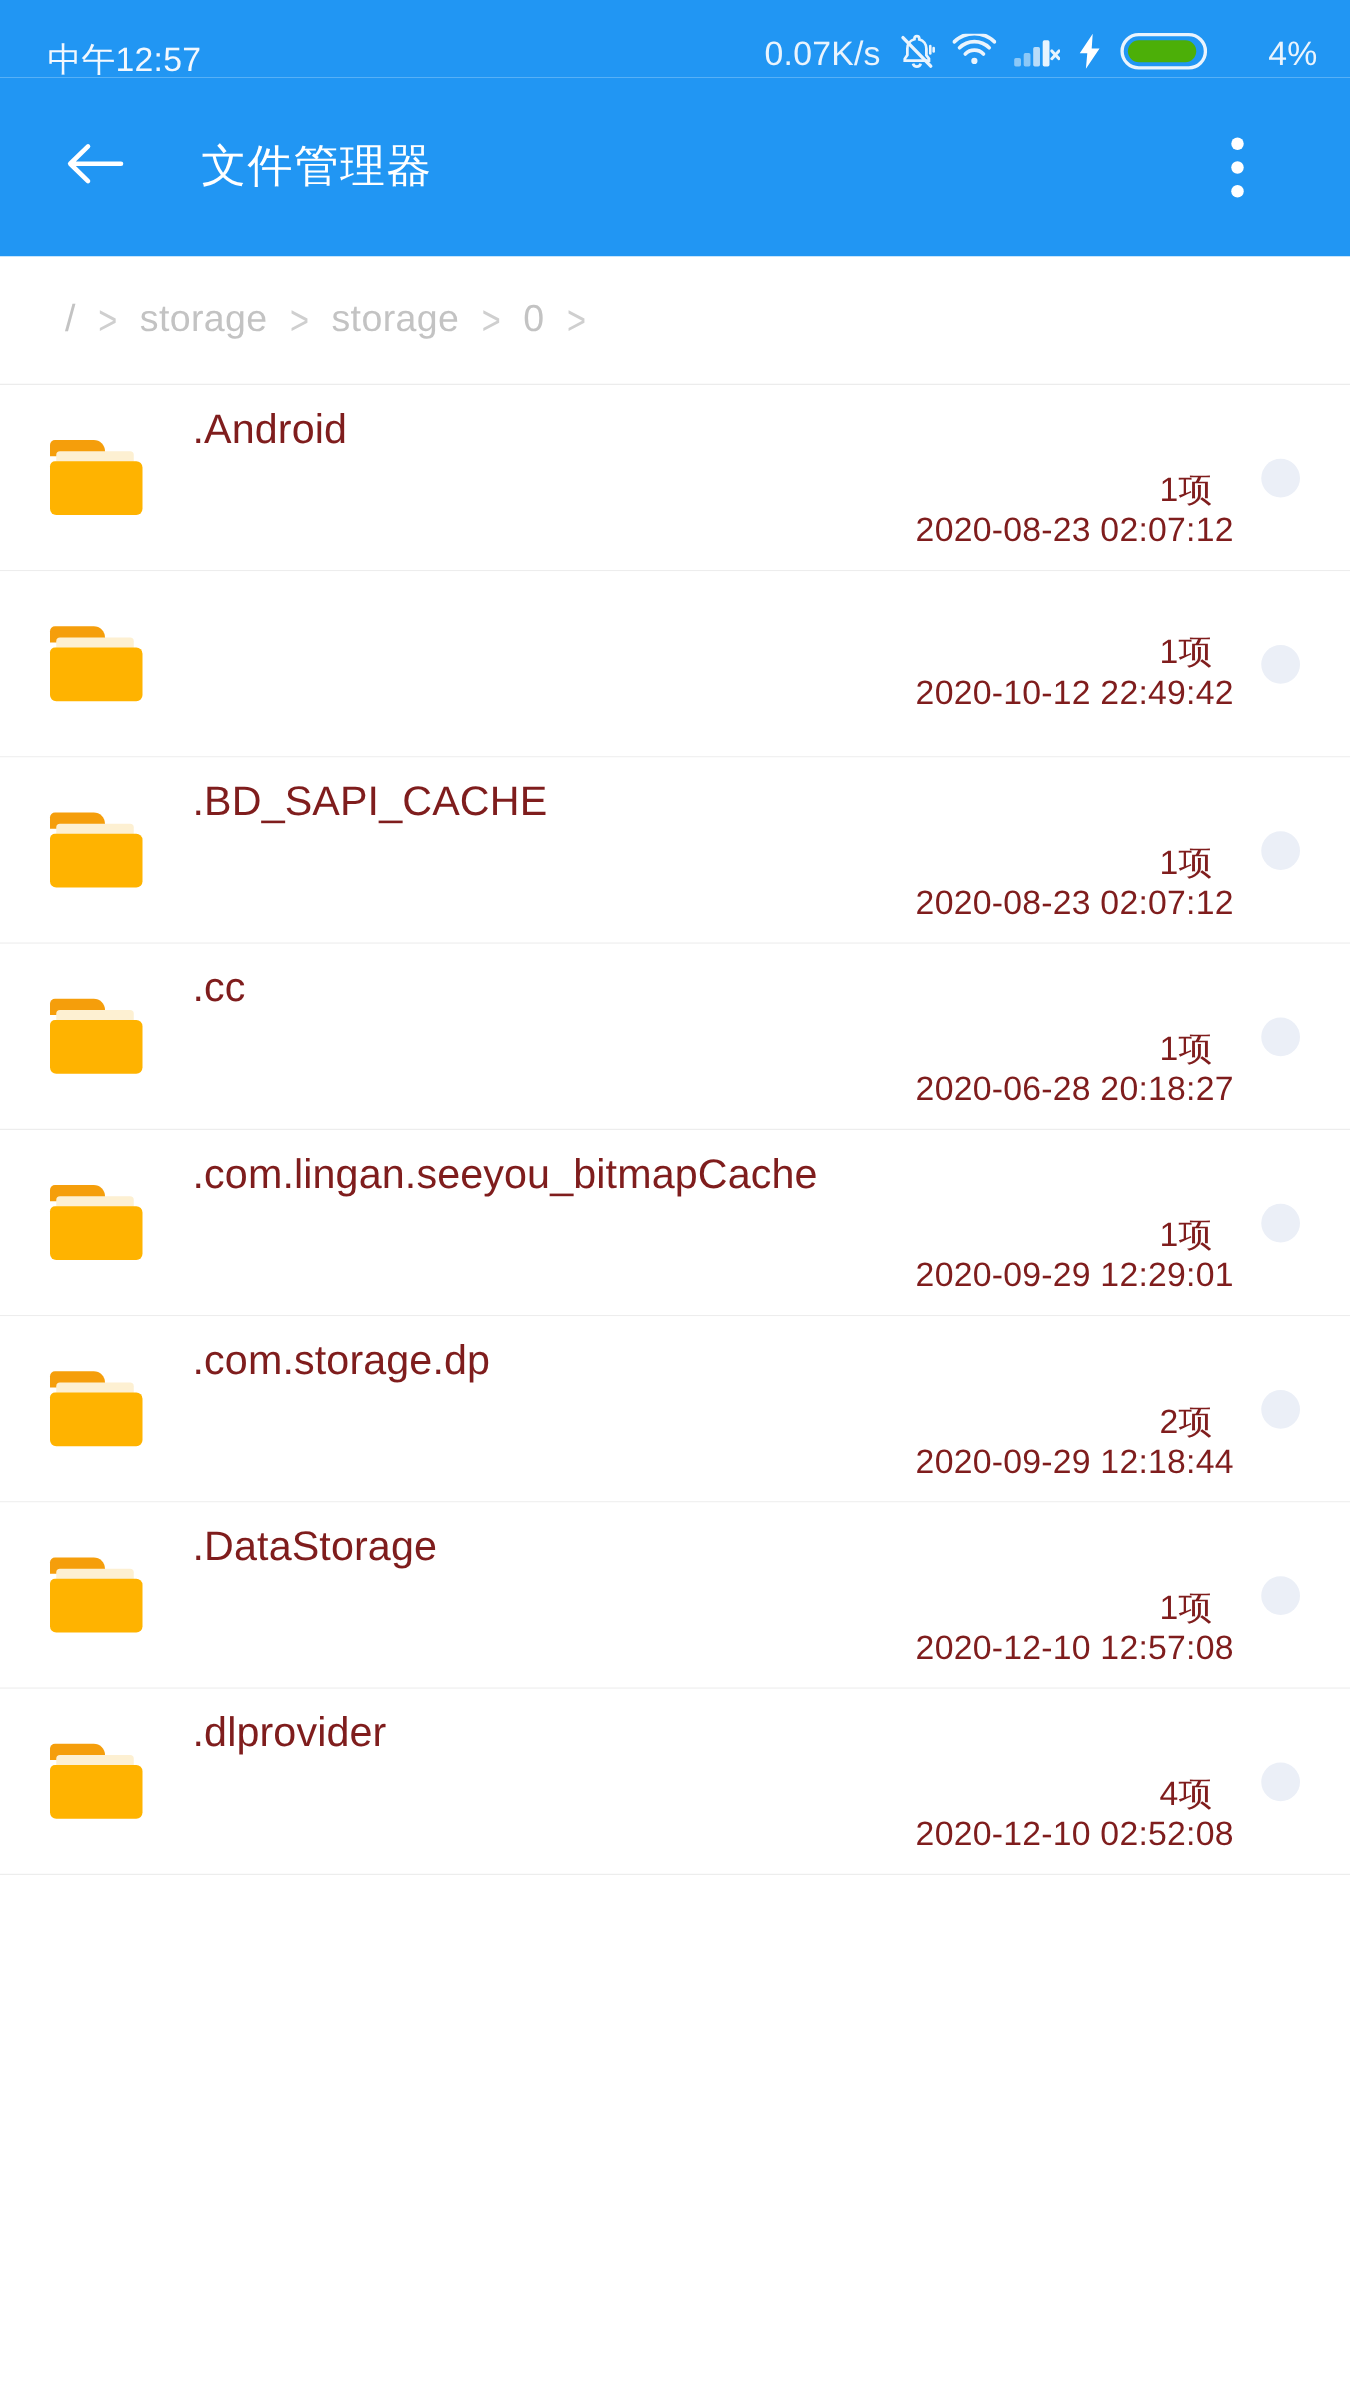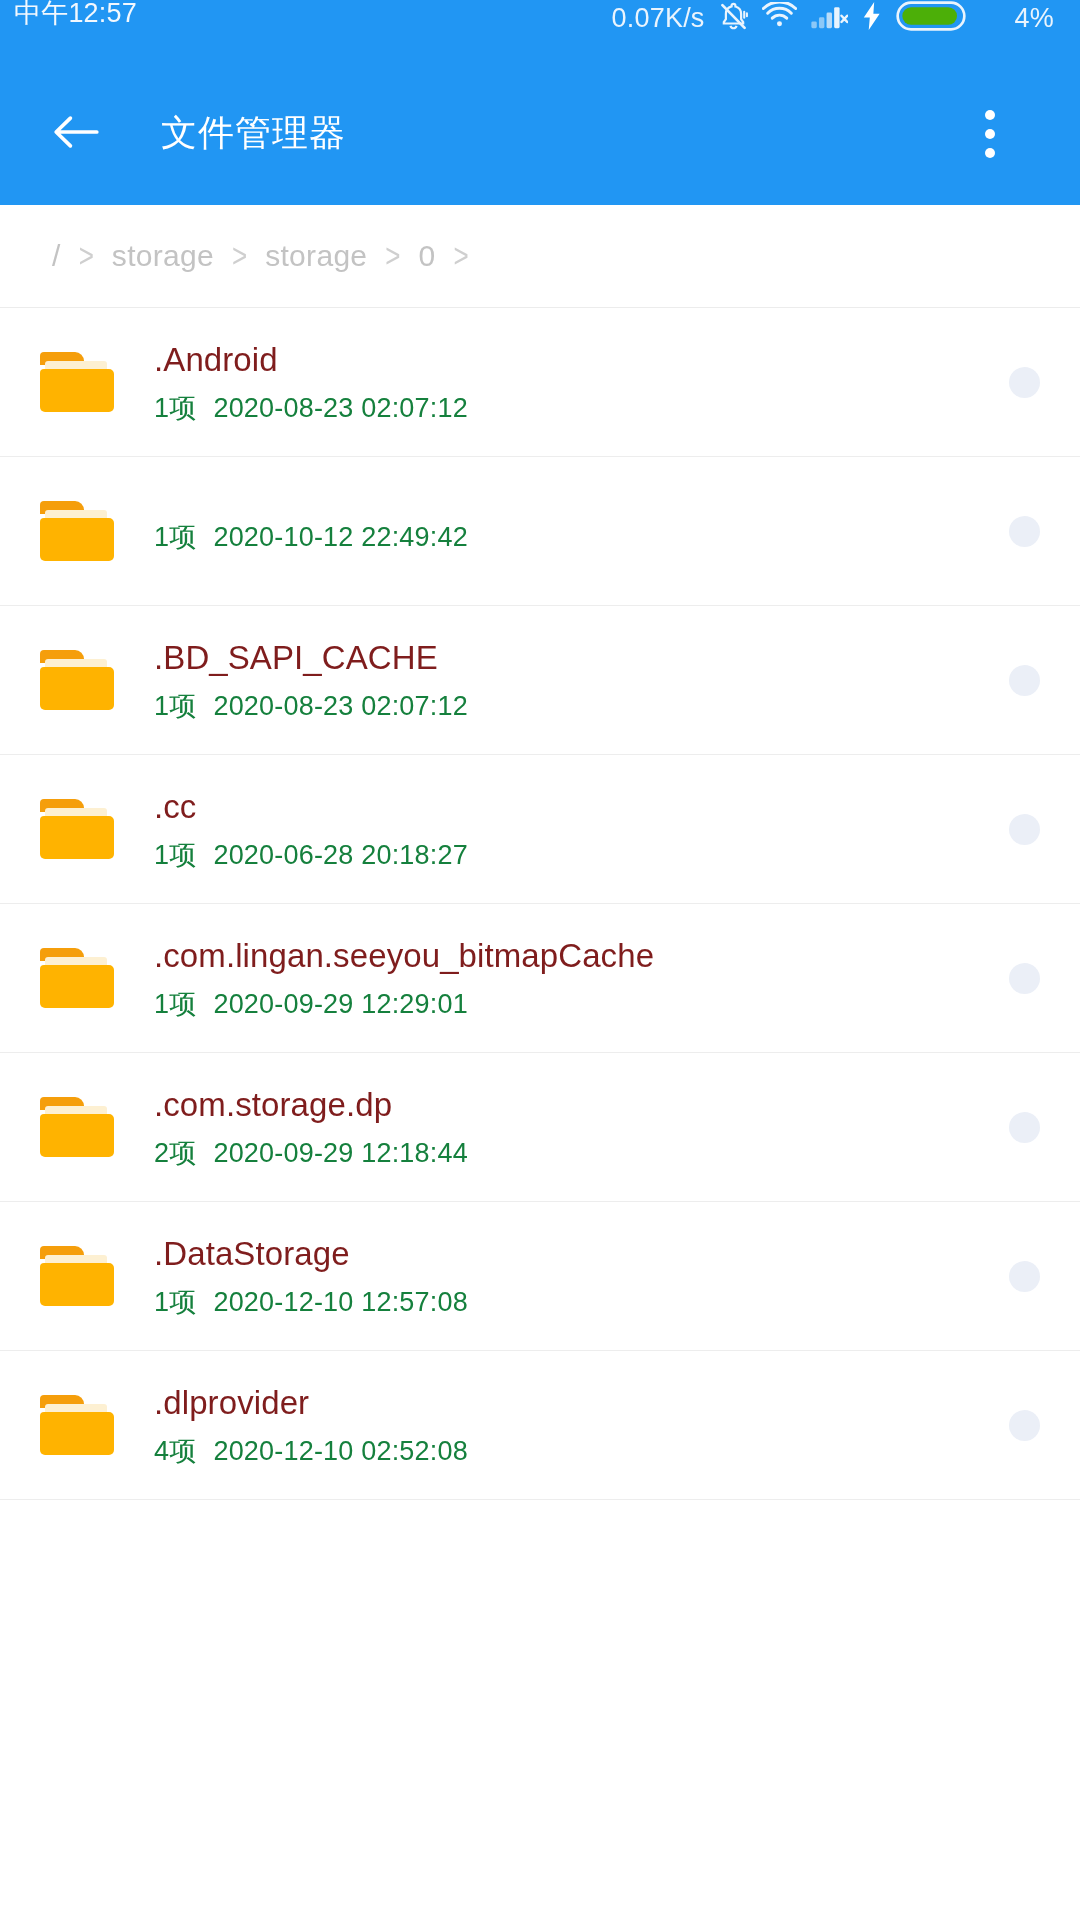--- a/index.html
+++ b/index.html
@@ -9,22 +9,22 @@
     font-family:"Liberation Sans","DejaVu Sans",sans-serif;
     overflow:hidden;
   }
   #screen { position:relative; width:1080px; height:1920px; background:#fff; }
 
   
   .status-bar{
     position:relative;
     height:62px; width:100%;
     background:#2196f3;
-    display:flex; align-items:flex-start;
-    padding:0 26px 0 14px;
+    display:flex; align-items:flex-end;
+    padding:0 26px 0 38px;
     color:#ffffff;
   }
   .status-clock{ font-size:27px; letter-spacing:.2px; color:#f2f8fe; line-height:1; }
   .status-right{ margin-left:auto; display:flex; align-items:center; gap:13px; }
   .status-net{ font-size:27px; color:#eaf4fd; letter-spacing:.2px; line-height:1;margin-left:36px; }
   .ic{ display:block; }
 
   
   .app-bar{
     position:relative;
@@ -92,23 +92,23 @@
     border-radius:4px 5px 5px 5px;
   }
   .file-texts{ display:flex; flex-direction:column; justify-content:center; min-width:0; flex:1; }
   .file-name{
     font-size:33px; color:#7f1d1d; font-weight:400;
     line-height:1.2; letter-spacing:.1px;
     white-space:nowrap; overflow:hidden; text-overflow:ellipsis;
   }
   .file-meta{
     margin-top:13px;
-    font-size:27px; color:#15803d; letter-spacing:.2px;
+    font-size:27px; color:#7f1d1d; letter-spacing:.2px;
     line-height:1.2; white-space:nowrap;
-    display:flex; align-items:center;
+    display:flex; align-items:flex-end;flex-direction:column;
   }
   .file-count{ margin-right:17px; }
   .select-dot{
     flex:none; width:31px; height:31px; border-radius:50%;
     background:#ebeff7; margin-left:22px;
   }
 </style>
 </head>
 <body>
 

